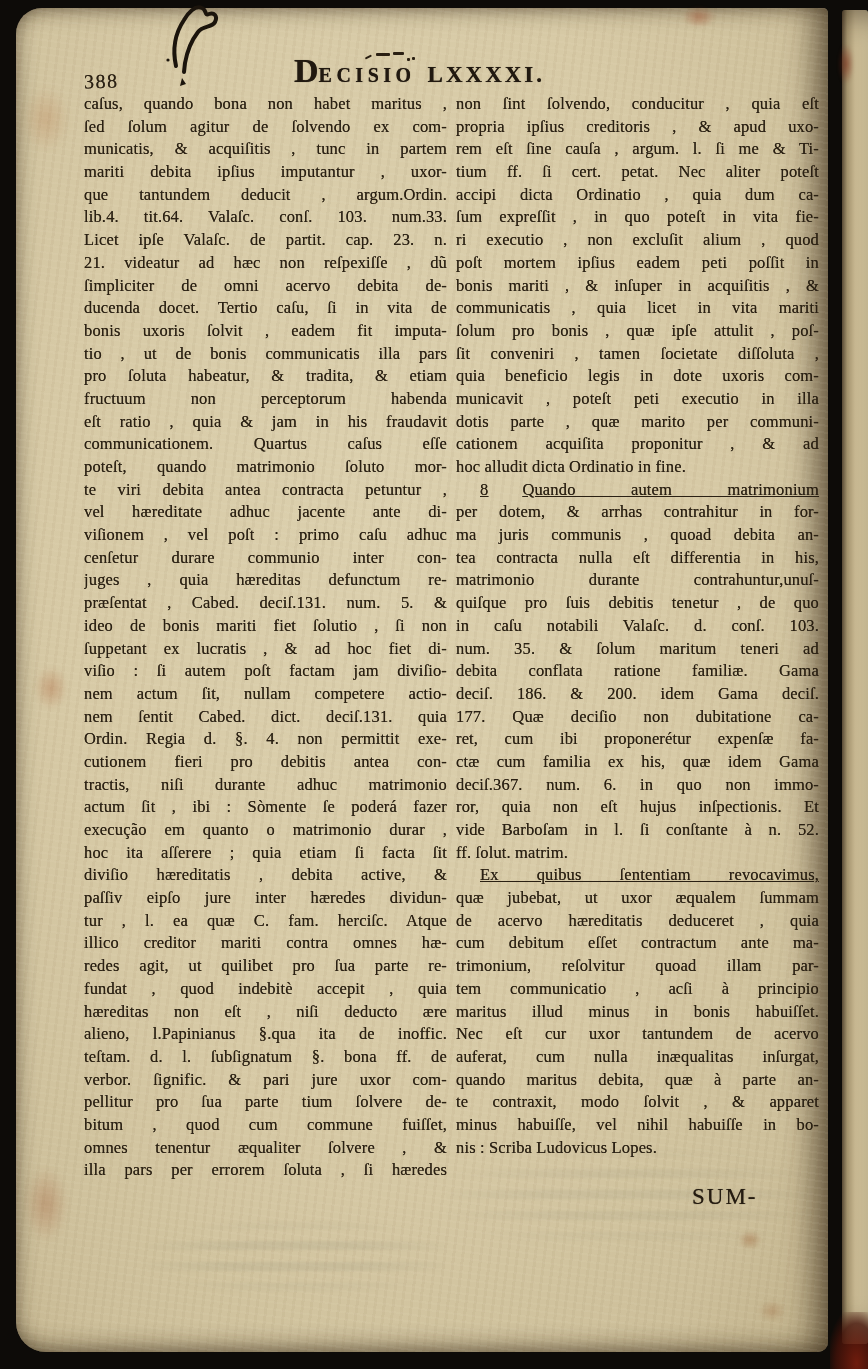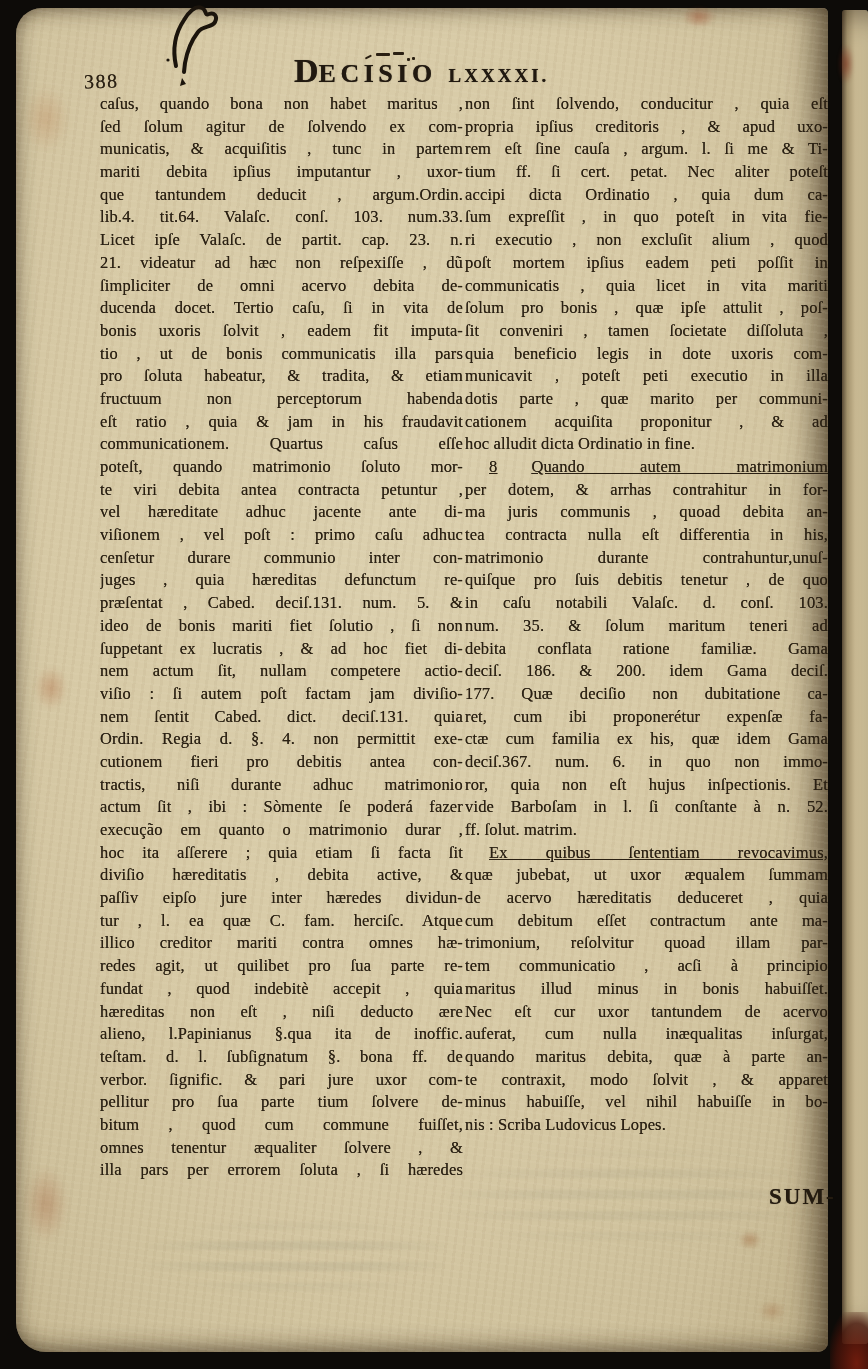--- a/index.html
+++ b/index.html
@@ -33,36 +33,36 @@
   .pagenum {
     position:absolute; left:68px; top:62px; font-size:20px; color:#2b2114;
     letter-spacing:1.5px; transform:rotate(-2deg);
     text-shadow:0 0 .6px rgba(43,33,20,.8);
   }
   .header {
     position:absolute; left:278px; top:44px; white-space:nowrap; color:#211910;
     text-shadow:0 0 .7px rgba(33,25,16,.85);
   }
   .hd-init { font-size:34px; font-weight:bold; }
-  .hd-rest { font-size:26px; font-weight:bold; letter-spacing:4.5px; }
-  .hd-num  { font-size:19px; font-weight:bold; letter-spacing:3px; margin-left:12px; }
+  .hd-rest { font-size:20px; font-weight:bold; letter-spacing:4.5px; }
+  .hd-num  { font-size:23px; font-weight:bold; letter-spacing:3px; margin-left:12px; }
   .ink-mark { position:absolute; background:#2a1f12; border-radius:1px; }
-  .columns { position:absolute; left:84px; top:85px; display:flex; gap:2px; }
+  .columns { position:absolute; left:68px; top:85px; display:flex; gap:9px; }
   .col { width:363px; }
   .line {
     font-size:16.5px; line-height:22.7px; height:22.7px; overflow:hidden;
     color:#2a2013; text-align:justify; text-align-last:justify;
     text-shadow:0 0 .55px rgba(42,32,19,.75); letter-spacing:.15px;
   }
   .line.nj { text-align-last:left; }
   .line.ind { text-indent:24px;text-decoration:underline; }
   .it { }
   .gap { display:inline-block; width:34px; }
   .catchword {
-    position:absolute; left:753px; top:1176px; font-size:23px; font-weight:bold;
+    position:absolute; left:676px; top:1176px; font-size:23px; font-weight:normal;
     color:#241b10; letter-spacing:2px; text-shadow:0 0 .7px rgba(36,27,16,.8); z-index:3;
   }
   .bleed {
     position:absolute; filter:blur(1.1px); opacity:.5; pointer-events:none;
     background: repeating-linear-gradient(to bottom,
       rgba(108,112,98,.20) 0 9px, rgba(0,0,0,0) 9px 21px);
     -webkit-mask-image: radial-gradient(ellipse at center, #000 35%, transparent 78%);
             mask-image: radial-gradient(ellipse at center, #000 35%, transparent 78%);
   }
   .stain { position:absolute; border-radius:50%; pointer-events:none; }
@@ -116,22 +116,22 @@
           <div class="line"><span>communicationem. Quartus caſus eſſe</span></div>
           <div class="line"><span>poteſt, quando matrimonio ſoluto mor-</span></div>
           <div class="line"><span>te viri debita antea contracta petuntur ,</span></div>
           <div class="line"><span>vel hæreditate adhuc jacente ante di-</span></div>
           <div class="line"><span>viſionem , vel poſt : primo caſu adhuc</span></div>
           <div class="line"><span>cenſetur durare communio inter con-</span></div>
           <div class="line"><span>juges , quia hæreditas defunctum re-</span></div>
           <div class="line"><span>præſentat , Cabed. deciſ.131. num. 5. &amp;</span></div>
           <div class="line"><span>ideo de bonis mariti fiet ſolutio , ſi non</span></div>
           <div class="line"><span>ſuppetant ex lucratis , &amp; ad hoc fiet di-</span></div>
+          <div class="line"><span>viſio : ſi autem poſt factam jam diviſio-</span></div>
           <div class="line"><span>nem actum ſit, nullam competere actio-</span></div>
-          <div class="line"><span>viſio : ſi autem poſt factam jam diviſio-</span></div>
           <div class="line"><span>nem ſentit Cabed. dict. deciſ.131. quia</span></div>
           <div class="line"><span>Ordin. Regia d. §. 4. non permittit exe-</span></div>
           <div class="line"><span>cutionem fieri pro debitis antea con-</span></div>
           <div class="line"><span>tractis, niſi durante adhuc matrimonio</span></div>
           <div class="line"><span>actum ſit , ibi : </span><span class="it">Sòmente ſe poderá fazer</span></div>
           <div class="line"><span class="it">execução em quanto o matrimonio durar ,</span></div>
           <div class="line"><span>hoc ita aſſerere ; quia etiam ſi facta ſit</span></div>
           <div class="line"><span>diviſio hæreditatis , debita active, &amp;</span></div>
           <div class="line"><span>paſſiv eipſo jure inter hæredes dividun-</span></div>
           <div class="line"><span>tur , l. ea quæ C. fam. herciſc. Atque</span></div>
@@ -149,20 +149,21 @@
         </div>
       <div class="col" id="col-right">
           <div class="line"><span>non ſint ſolvendo, conducitur , quia eſt</span></div>
           <div class="line"><span>propria ipſius creditoris , &amp; apud uxo-</span></div>
           <div class="line"><span>rem eſt ſine cauſa , argum. l. ſi me &amp; Ti-</span></div>
           <div class="line"><span>tium ff. ſi cert. petat. Nec aliter poteſt</span></div>
           <div class="line"><span>accipi dicta Ordinatio , quia dum ca-</span></div>
           <div class="line"><span>ſum expreſſit , in quo poteſt in vita fie-</span></div>
           <div class="line"><span>ri executio , non excluſit alium , quod</span></div>
           <div class="line"><span>poſt mortem ipſius eadem peti poſſit in</span></div>
+          <div class="line"><span>bonis mariti , &amp; inſuper in acquiſitis , &amp;</span></div>
           <div class="line"><span>communicatis , quia licet in vita mariti</span></div>
           <div class="line"><span>ſolum pro bonis , quæ ipſe attulit , poſ-</span></div>
           <div class="line"><span>ſit conveniri , tamen ſocietate diſſoluta ,</span></div>
           <div class="line"><span>quia beneficio legis in dote uxoris com-</span></div>
           <div class="line"><span>municavit , poteſt peti executio in illa</span></div>
           <div class="line"><span>dotis parte , quæ marito per communi-</span></div>
           <div class="line"><span>cationem acquiſita proponitur , &amp; ad</span></div>
           <div class="line nj"><span>hoc alludit dicta Ordinatio in fine.</span></div>
           <div class="line ind"><span>8</span><span class="gap"></span><span>Quando autem matrimonium</span></div>
           <div class="line"><span>per dotem, &amp; arrhas contrahitur in for-</span></div>

